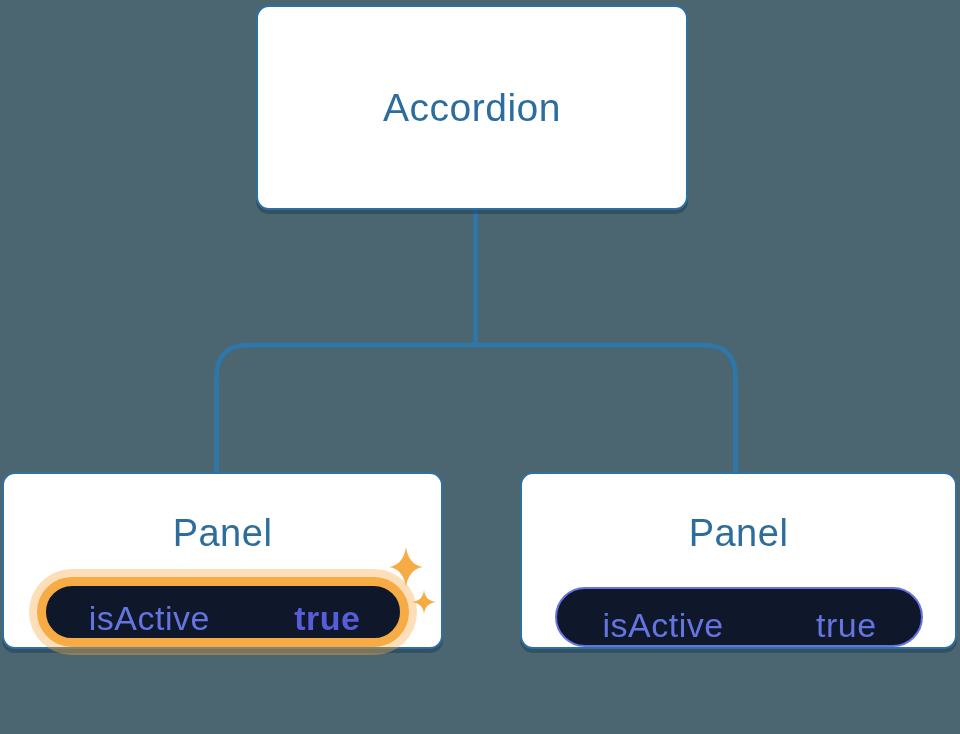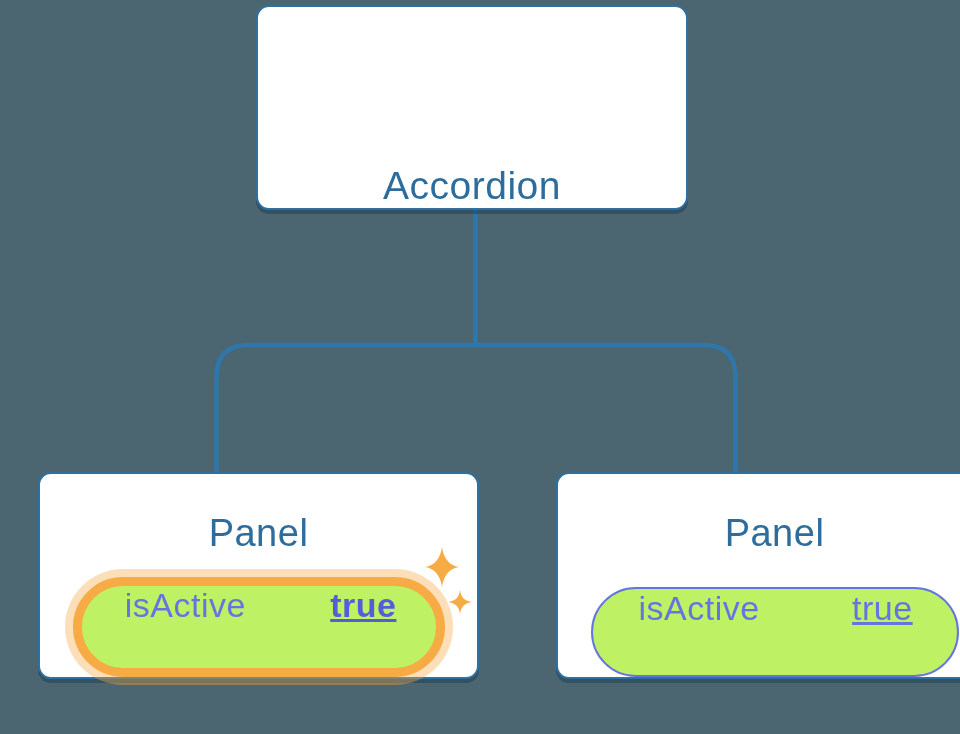--- a/index.html
+++ b/index.html
@@ -24,63 +24,63 @@
   .node{
     position:absolute;
     background:#ffffff;
     border:2.5px solid var(--box-border);
     border-radius:13px;
     box-shadow:0 4px 0 var(--box-shadow);
     box-sizing:border-box;
   }
   .root-node{
     left:256px;top:5px;width:432px;height:205px;
-    display:flex;align-items:flex-end;justify-content:center;
+    display:flex;align-items:center;justify-content:center;
   }
   .node-label{
     color:var(--title-blue);
     font-size:39px;font-weight:500;letter-spacing:.5px;
   }
   .panel-node{
-    top:472px;height:207px;
-    display:flex;flex-direction:column;align-items:center;margin-left:36px;
+    top:472px;height:177px;
+    display:flex;flex-direction:column;align-items:center;
   }
   .panel-left{left:2px;width:441px;}
   .panel-right{left:520px;width:437px;}
   .panel-title{
     margin-top:38px;
     color:var(--title-blue);
     font-size:38px;font-weight:500;letter-spacing:.5px;
     line-height:42px;
   }
   .pill{
-    background:#bef264;
+    background:#0f172a;
     border-radius:999px;
-    display:flex;align-items:flex-start;
+    display:flex;align-items:flex-end;
     box-sizing:border-box;
     position:relative;
   }
   .pill-active{
     margin-top:23px;
     width:372px;height:112px;
     border:9px solid var(--orange);
     box-shadow:0 0 0 8px rgba(246,171,69,0.38);
   }
   .pill-inactive{
     margin-top:33px;
     width:368px;height:102px;
     border:2.5px solid var(--purple);
   }
   .pill-cell{
     display:flex;align-items:center;justify-content:center;
     font-size:34px;letter-spacing:.5px;
     color:var(--purple);
   }
   .pill-cell.key{flex:59 0 0;}
-  .pill-cell.val{flex:41 0 0;text-decoration:underline;}
+  .pill-cell.val{flex:41 0 0;}
   .pill-divider{width:2.5px;flex:0 0 auto;}
   .pill-active .pill-divider{background:var(--orange);width:2px;}
   .pill-inactive .pill-divider{background:var(--purple);}
   .pill-active .pill-cell.val{font-weight:700;color:var(--purple-bold);}
   .sparkles{position:absolute;top:71px;right:3px;width:52px;height:70px;}
   .sparkles path{fill:var(--orange);}
 </style>
 </head>
 <body>
 

